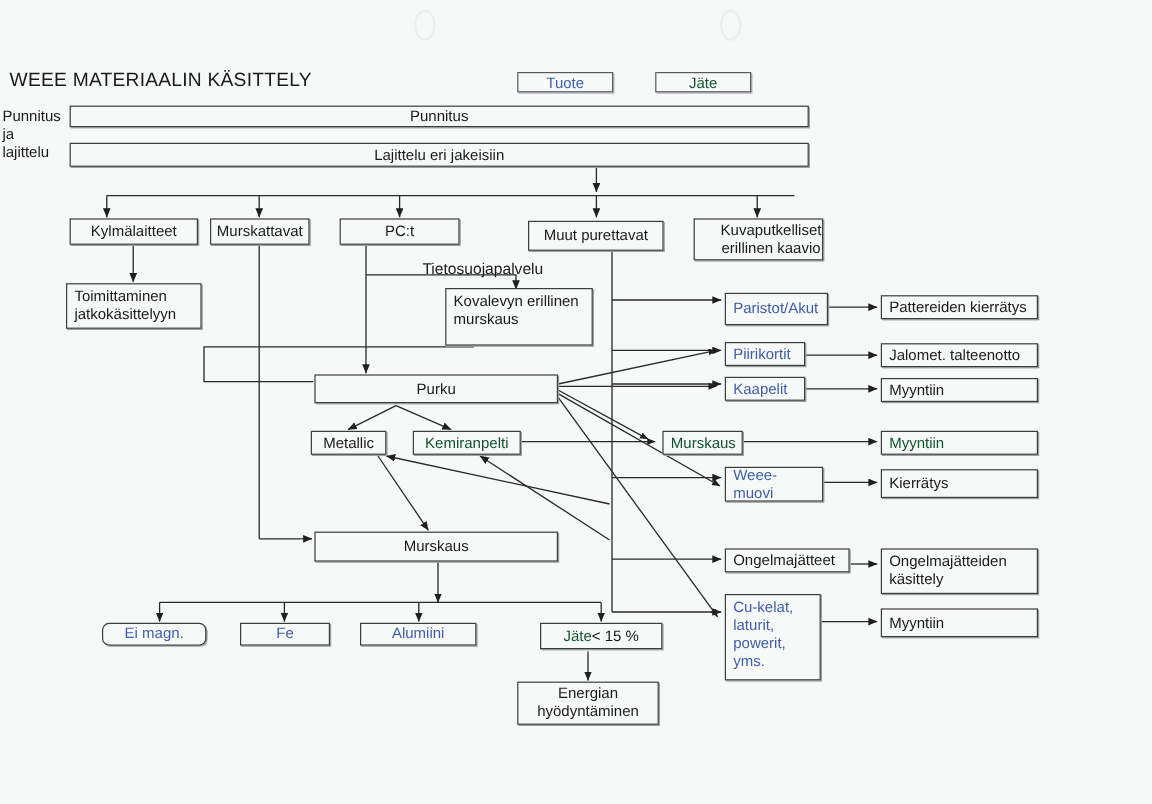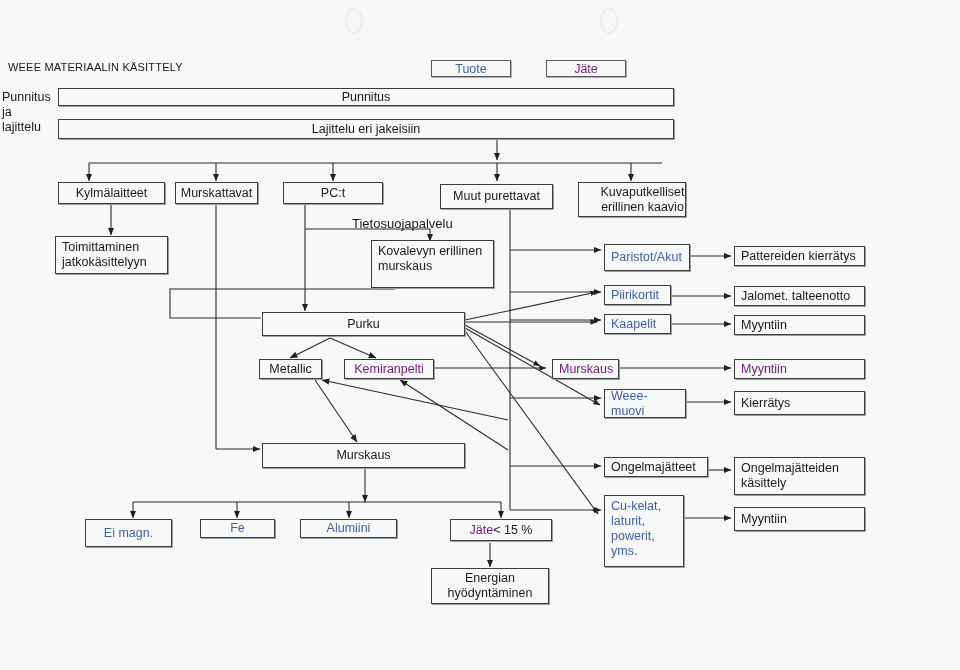--- a/index.html
+++ b/index.html
@@ -23,32 +23,32 @@
     line-height:15px;
     color:#1a1a1a;
     display:flex;
     padding:3px 6px;
     z-index:2;
   }
   .node.center{align-items:center;justify-content:center;text-align:center;}
   .node.left{align-items:flex-start;justify-content:flex-start;text-align:left;}
   .node.midleft{align-items:center;justify-content:flex-start;text-align:left;}
   .blue{color:#3f5fa8;}
-  .red{color:#701a75;}
+  .red{color:#14532d;}
   .band{font-size:12.5px;}
 
   .plain{
     position:absolute;
     font-size:13px;
     line-height:15px;
     color:#1a1a1a;
     z-index:2;
     white-space:pre;
   }
-  #title{font-size:11px;letter-spacing:.2px;}
+  #title{font-size:16px;letter-spacing:.2px;}
   .legend{
     position:absolute;box-sizing:border-box;
     border:1px solid #5a5a5a;
     background:#f7f8f8;
     box-shadow:1px 1px 0 #aab;
     display:flex;align-items:center;justify-content:center;
     font-size:12.5px;z-index:3;
   }
   .sidelabel{position:absolute;font-size:12.5px;line-height:15px;color:#1a1a1a;z-index:2;}
   .smudge{position:absolute;z-index:1;border-radius:50%;border:2px solid #eceef0;}
@@ -208,21 +208,21 @@
 käsittely</div>
 
   <div class="node left" style="left:604px;top:495px;width:80px;height:72px;white-space:pre-line;">
     <span class="blue">Cu-kelat,
 laturit,
 powerit,
  yms.</span>
   </div>
   <div class="node midleft" style="left:734px;top:507px;width:131px;height:24px;">Myyntiin</div>
 
-  <div class="node center" style="left:85px;top:519px;width:87px;height:28px;">
+  <div class="node center" style="left:85px;top:519px;width:87px;height:19px;border-radius:6px;">
     <span class="blue">Ei magn.</span>
   </div>
   <div class="node center" style="left:200px;top:519px;width:75px;height:19px;">
     <span class="blue">Fe</span>
   </div>
   <div class="node center" style="left:300px;top:519px;width:97px;height:19px;">
     <span class="blue">Alumiini</span>
   </div>
   <div class="node center" style="left:450px;top:519px;width:102px;height:22px;">
     <span class="red">Jäte</span>

